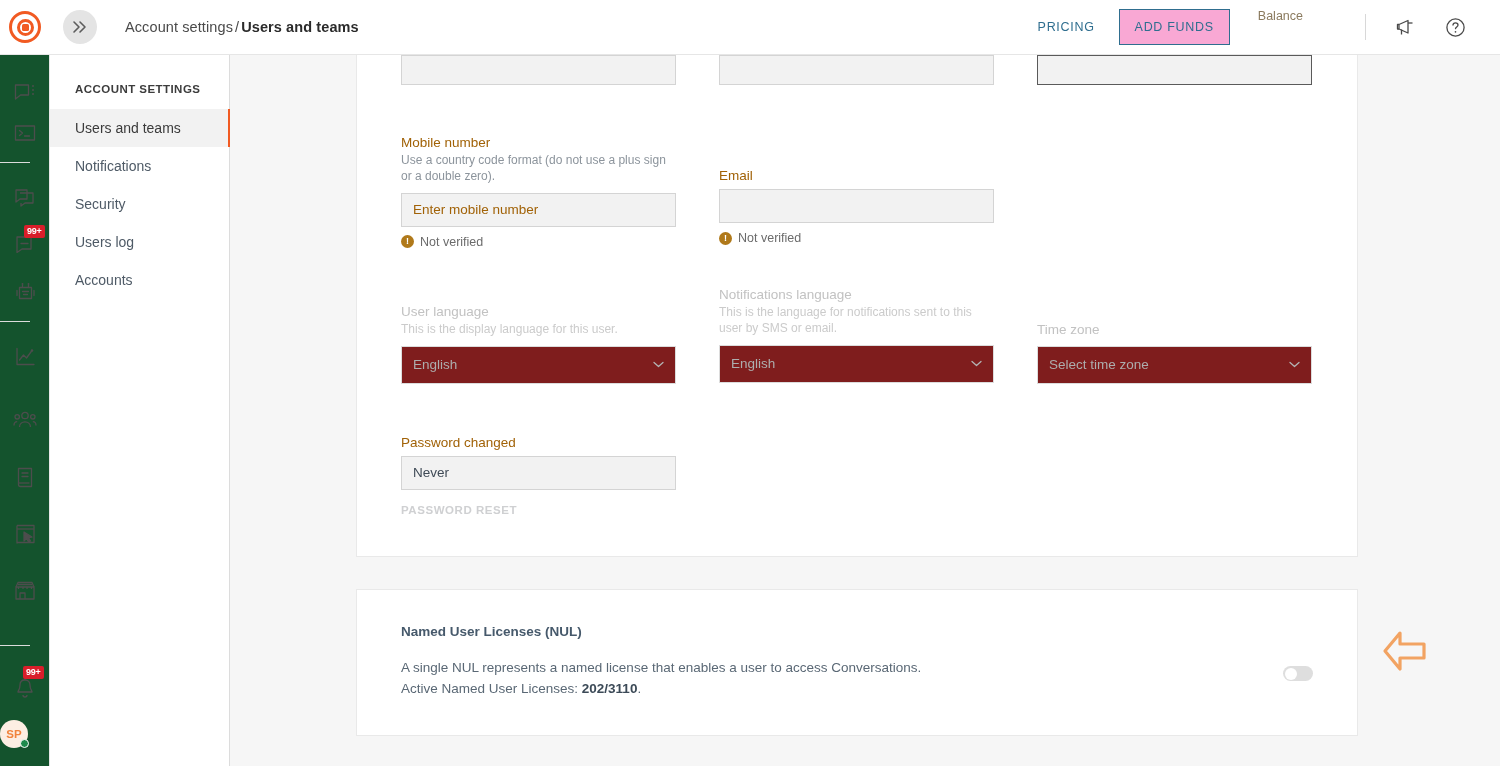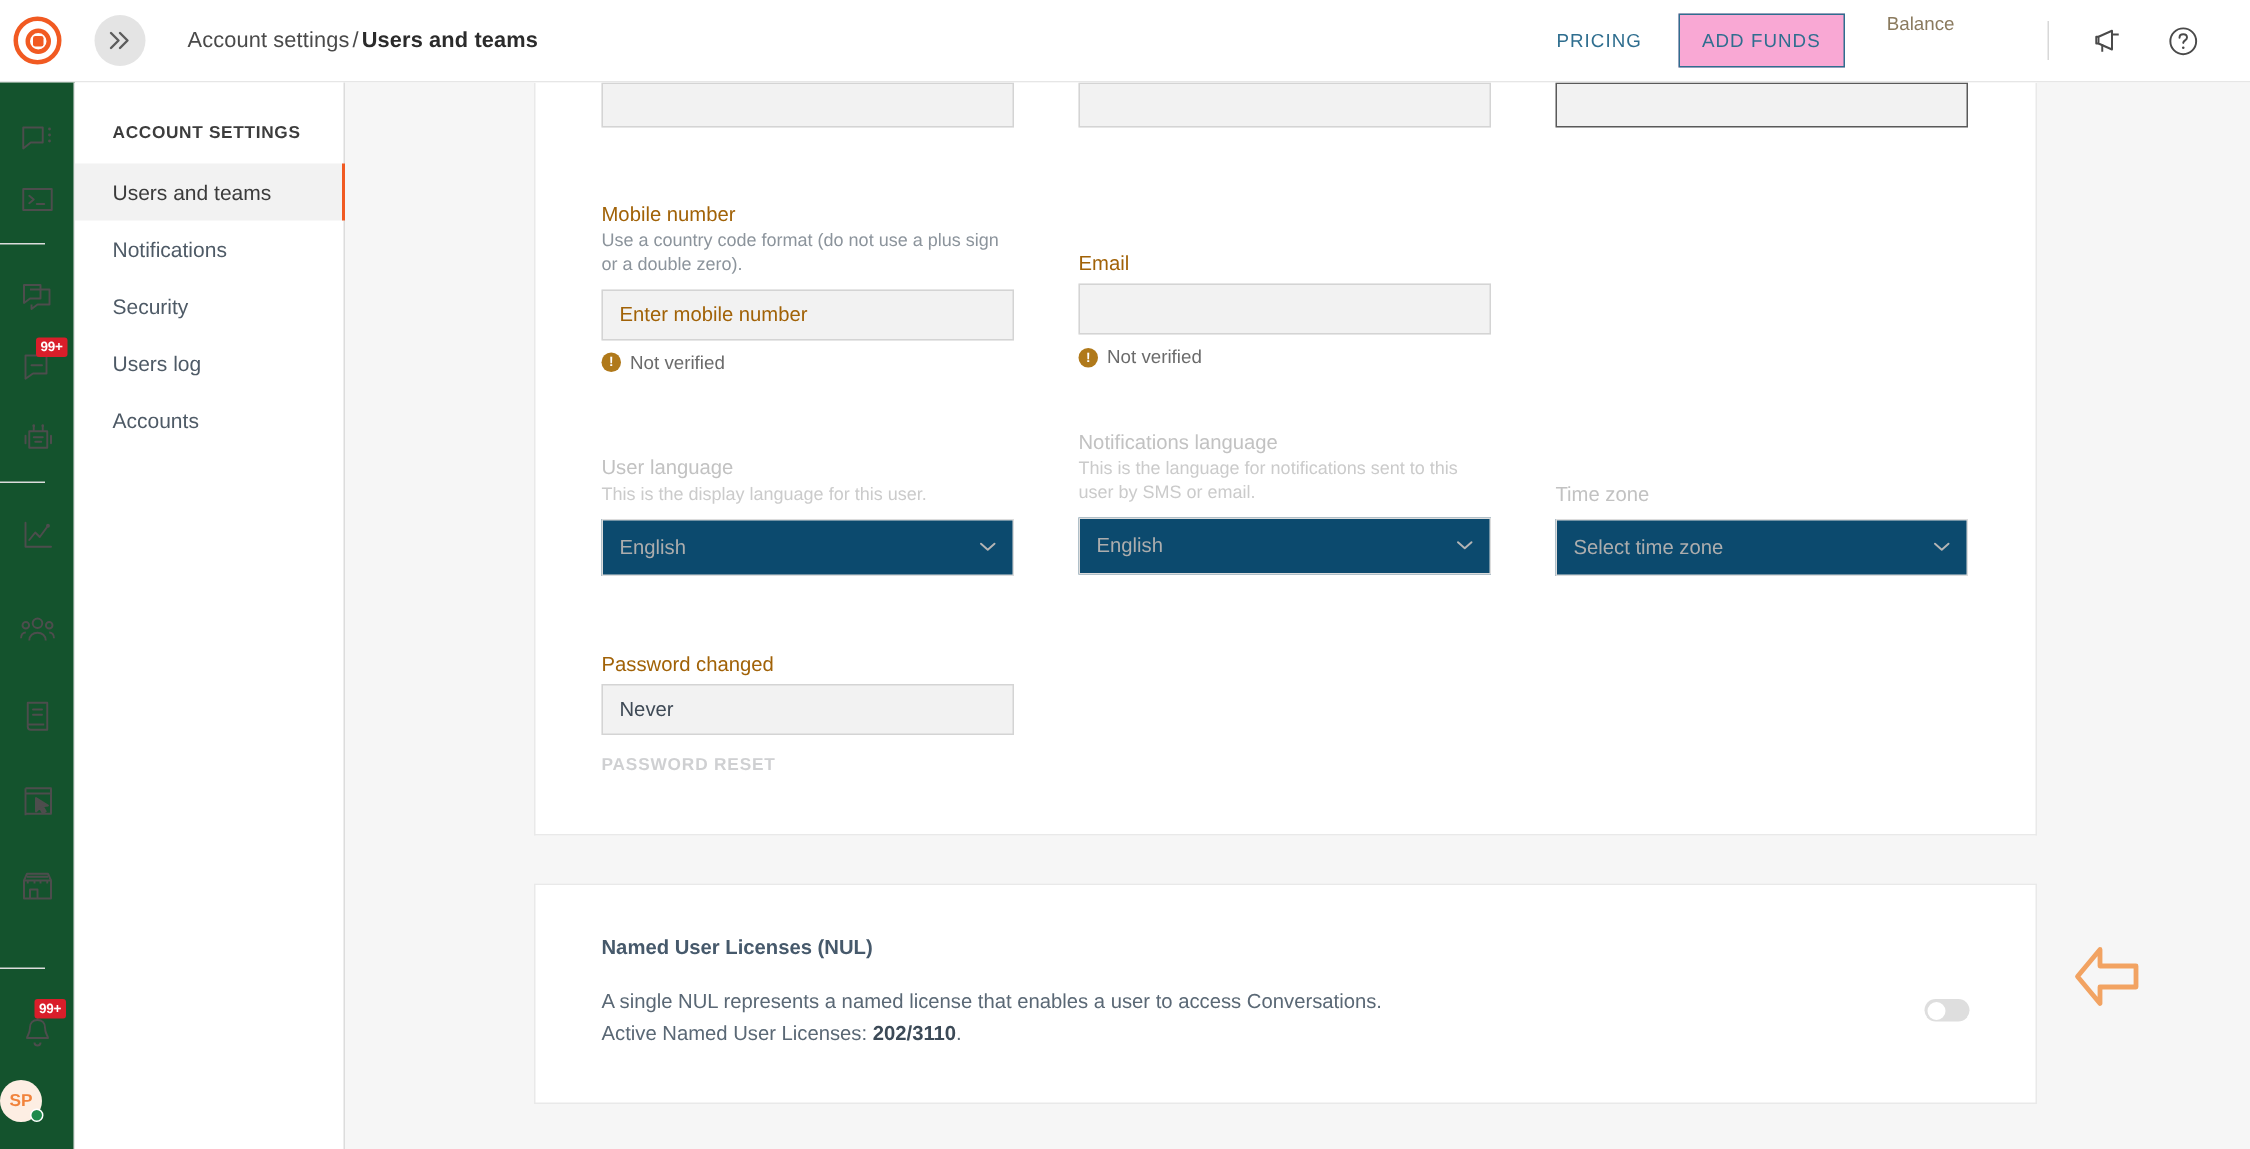--- a/index.html
+++ b/index.html
@@ -153,21 +153,21 @@
     margin-top: 8px; font-size: 12.5px; color: #6b6b6b;
   }
   .warn-icon {
     width: 13px; height: 13px; border-radius: 50%;
     background: #b0791a; color: #fff; font-size: 9px; font-weight: bold;
     display: flex; align-items: center; justify-content: center;
     line-height: 1; flex: 0 0 13px;
   }
 
   .select {
-    width: 275px; height: 38px; background: #0c4a6e;
+    width: 275px; height: 38px; background: #7f1d1d;
     border: 1px solid #dcdcdc; padding: 0 11px;
     font-size: 13.5px; color: #adadad;
     display: flex; align-items: center; justify-content: space-between;
   }
   .disabled .field-label { color: #c2c2c2; }
   .disabled .field-hint { color: #cbcbcb; }
 
   .pw-reset {
     font-size: 11.5px; font-weight: bold; color: #cfd0d2;
     letter-spacing: .55px; margin-top: 14px;

